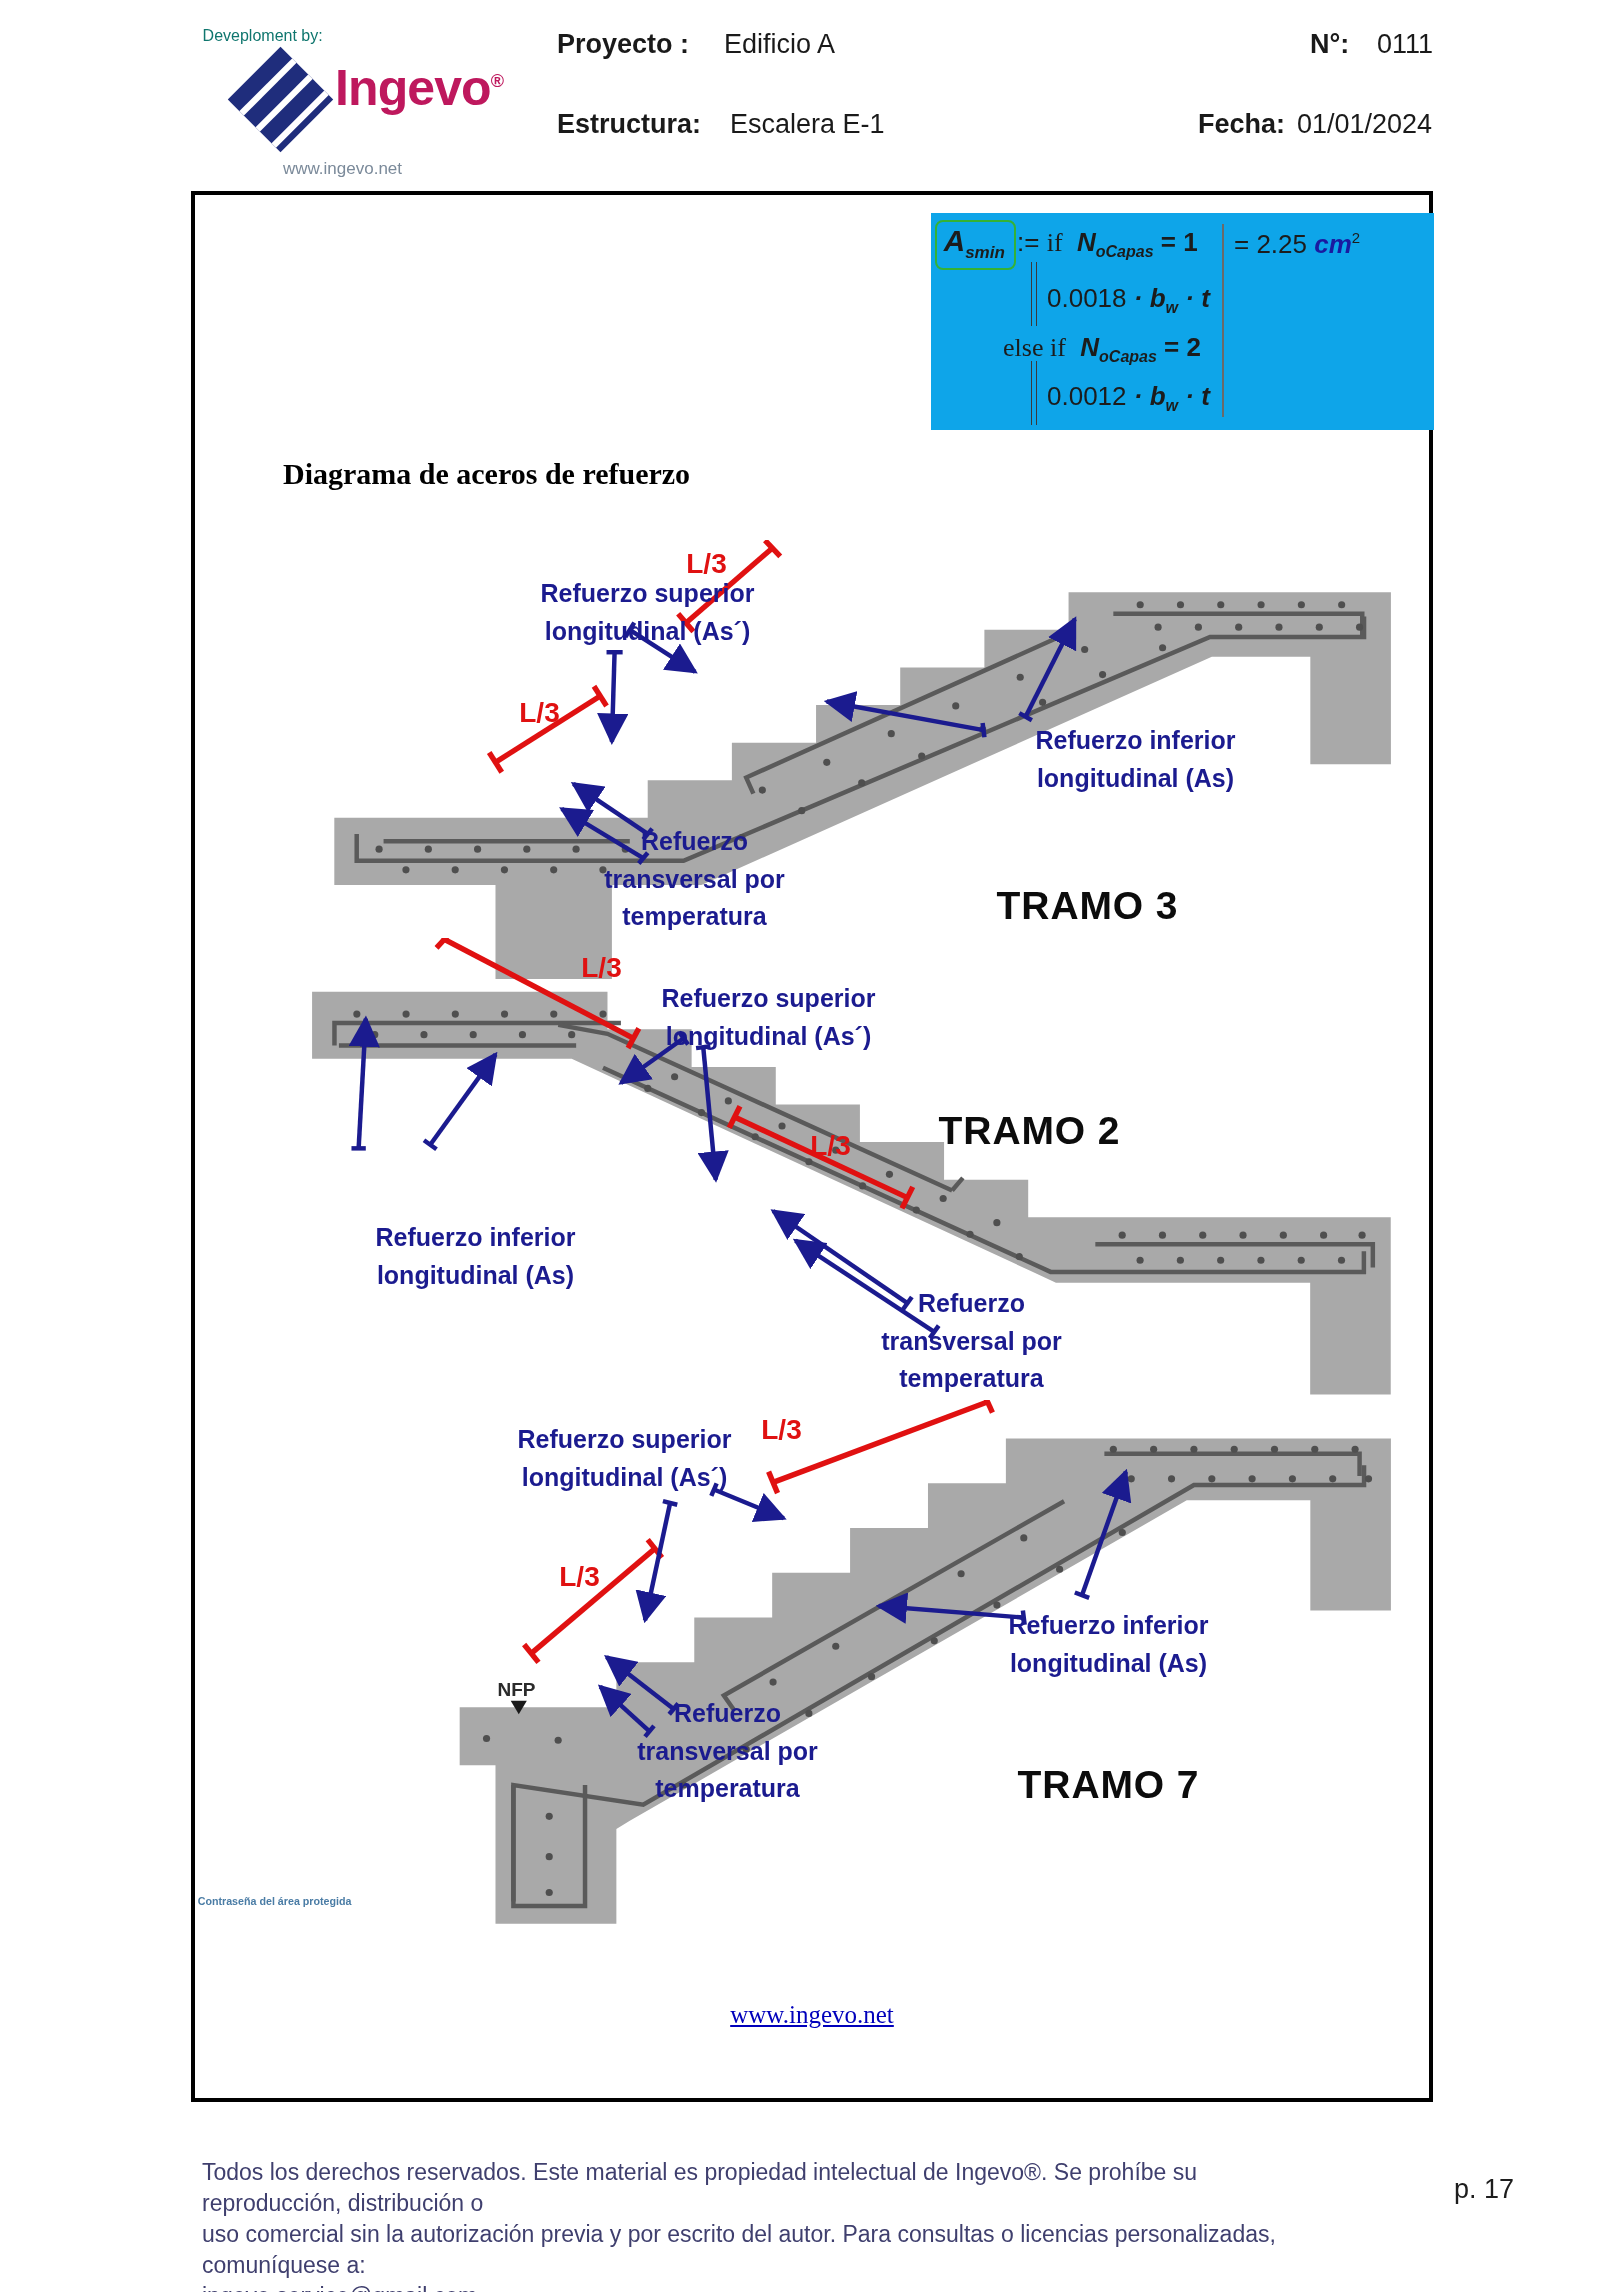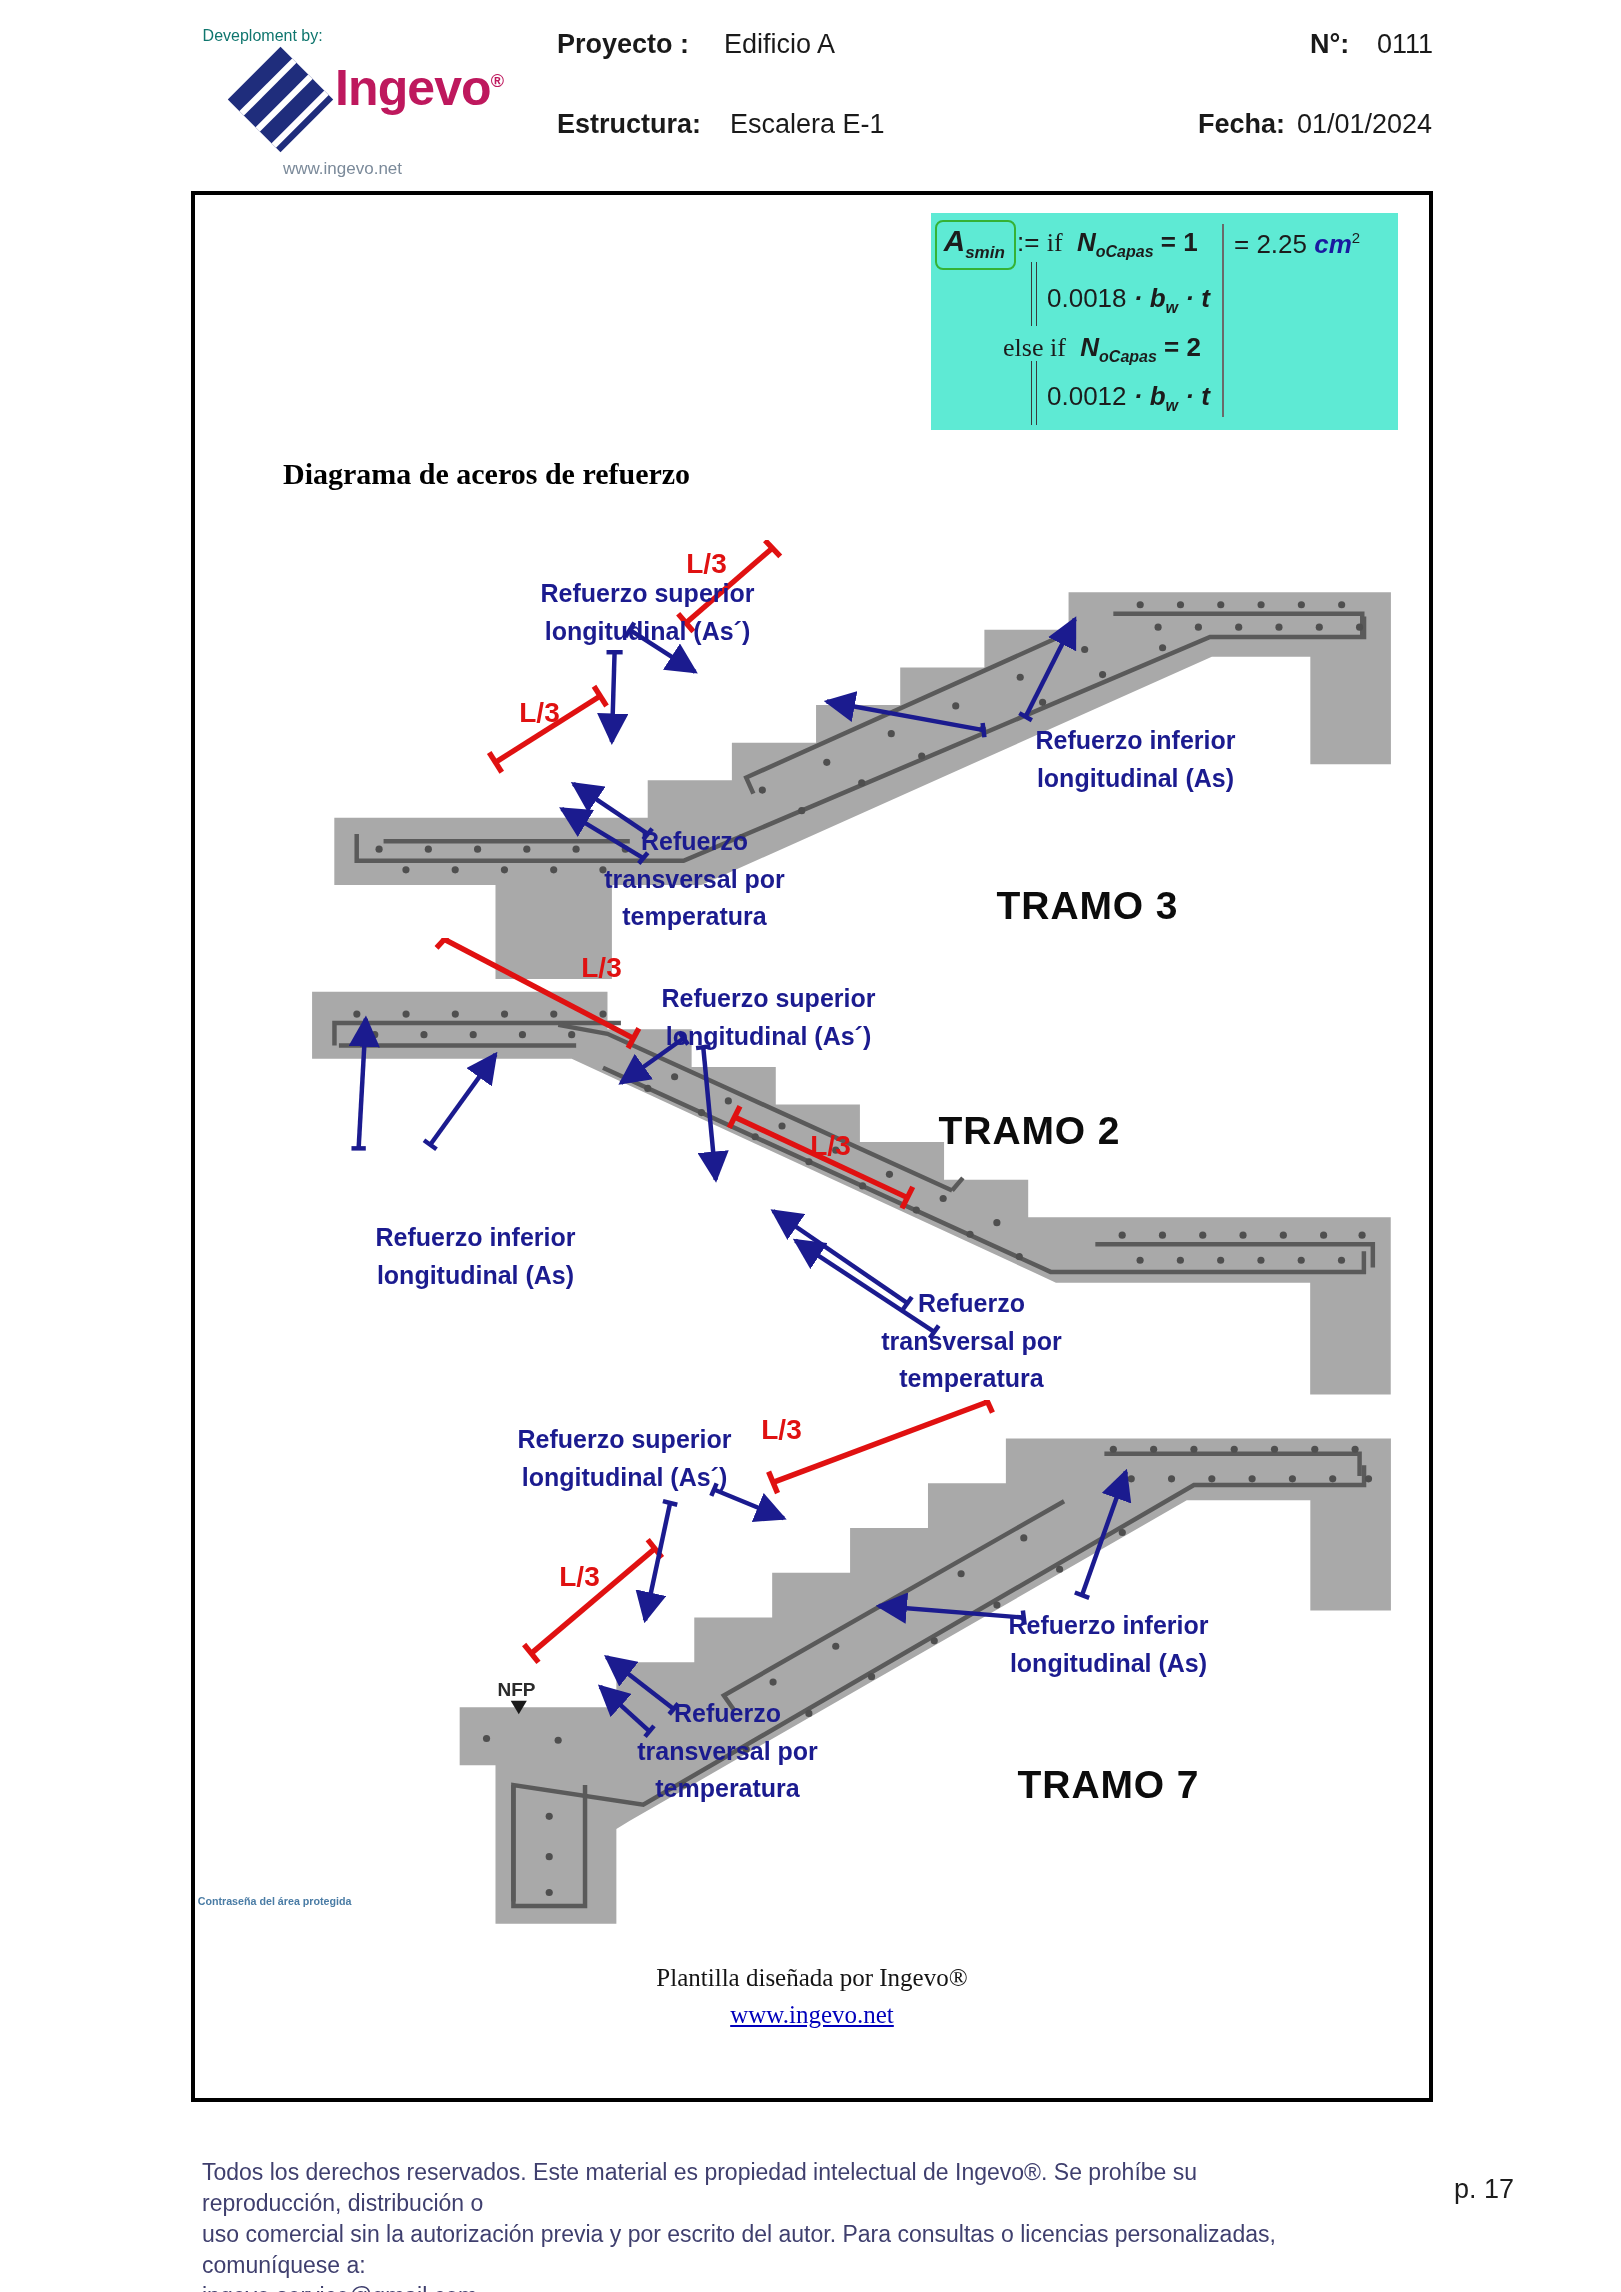--- a/index.html
+++ b/index.html
@@ -18,21 +18,21 @@
 
   
   .content-box{position:absolute;left:191px;top:191px;width:1242px;height:1911px;
                border:4.5px solid #000;box-sizing:border-box;}
   .section-title{position:absolute;left:67px;top:14.3px;font-size:26px;color:#161616;
                  white-space:pre-line;line-height:1.65;}
   .diagram-heading{position:absolute;left:88px;top:262px;font-family:"Liberation Serif",serif;
                    font-weight:bold;font-size:30px;color:#000;}
 
   
-  .formula-box{position:absolute;left:736px;top:18px;width:467px;height:217px;background:#5eead4;}
+  .formula-box{position:absolute;left:736px;top:18px;width:467px;height:217px;background:#0ea5e9;padding-left:36px;}
   .fx{position:absolute;white-space:nowrap;font-size:26px;color:#1c1c1c;}
   .fx .kw{font-family:"Liberation Serif",serif;}
   .fx .var{font-weight:bold;font-style:italic;}
   .fx sub{font-size:16px;font-weight:bold;font-style:italic;}
   .greenbox{position:absolute;left:3.6px;top:7.2px;padding:1.8px 9px 5.4px 7.2px;border:2.7px solid #35b235;
             border-radius:8px;font-size:29.6px;font-weight:bold;font-style:italic;color:#1c1c1c;}
   .greenbox sub{font-size:17px;}
   .dbar{position:absolute;width:6.3px;border-left:1.8px solid #3a3a3a;border-right:1.8px solid #3a3a3a;box-sizing:border-box;}
   .vrule{position:absolute;left:291px;top:10.7px;width:1.8px;height:193px;background:#6a6a6a;}
   .unit{color:#1a1aa0;font-weight:bold;font-style:italic;}
@@ -389,21 +389,20 @@
       <div class="dlabel" style="left:528px;top:351px">Refuerzo
 transversal por
 temperatura</div>
       <div class="dim-label" style="left:582px;top:29.6px">L/3</div>
       <div class="dim-label" style="left:380px;top:177px">L/3</div>
       <div class="nfp-label" style="left:317px;top:290px">NFP</div>
       <div class="tramo-label" style="left:909px;top:385px">TRAMO 7</div>
     </div>
 
     <div class="protected-note">Contraseña del área protegida</div>
-    <div class="credit-line">Plantilla diseñada por Ingevo®</div>
     <div class="credit-url"><span>www.ingevo.net</span></div>
   </div>
 
   <div class="footer-text">Todos los derechos reservados. Este material es propiedad intelectual de Ingevo®. Se prohíbe su reproducción, distribución o
 uso comercial sin la autorización previa y por escrito del autor. Para consultas o licencias personalizadas, comuníquese a:
 ingevo.service@gmail.com</div>
   <div class="page-num">p. 17</div>
 
 </div>
 

